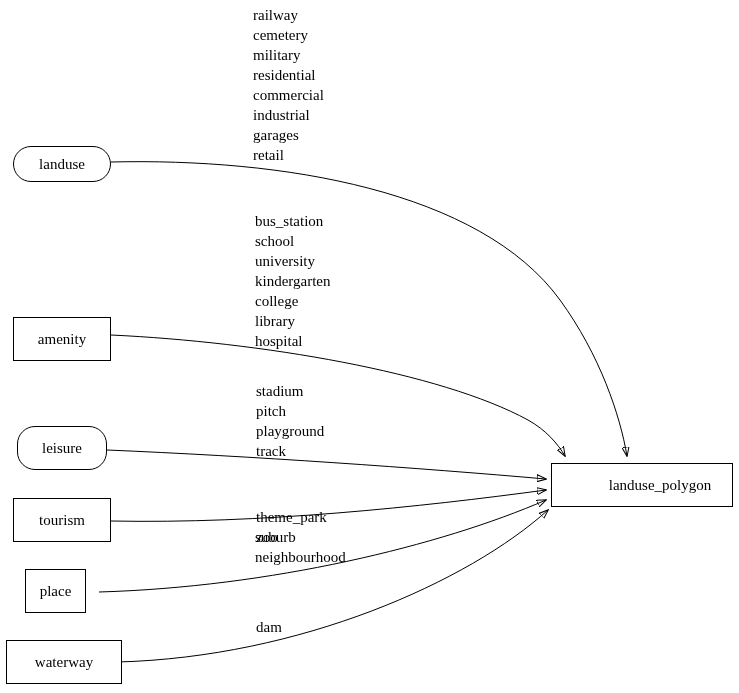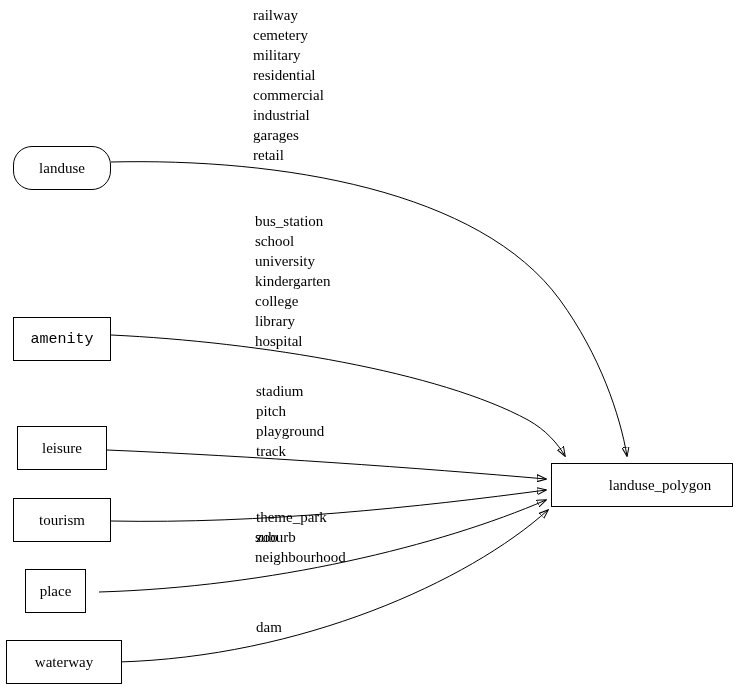--- a/index.html
+++ b/index.html
@@ -65,25 +65,25 @@
 
     <path d="M 107 450 C 250 456, 420 468, 546 479" marker-end="url(#arrowhead)"></path>
 
     <path d="M 111 521 C 260 524, 420 507, 546 490" marker-end="url(#arrowhead)"></path>
 
     <path d="M 99 592 C 270 587, 440 546, 546 500" marker-end="url(#arrowhead)"></path>
 
     <path d="M 118 662 C 300 657, 468 582, 548 510" marker-end="url(#arrowhead)"></path>
   </svg>
 
-  <div class="node" style="left:13px; top:146px; width:98px; height:44px;border-radius:19px;">landuse</div>
+  <div class="node" style="left:13px; top:146px; width:98px; height:36px;border-radius:19px;">landuse</div>
 
-  <div class="node" style="left:13px; top:317px; width:98px; height:44px;font-family:Liberation Mono, monospace;">amenity</div>
+  <div class="node" style="left:13px; top:317px; width:98px; height:44px;">amenity</div>
 
-  <div class="node" style="left:17px; top:426px; width:90px; height:44px;">leisure</div>
+  <div class="node" style="left:17px; top:426px; width:90px; height:44px;border-radius:18px;">leisure</div>
 
   <div class="node" style="left:13px; top:498px; width:98px; height:44px;">tourism</div>
 
   <div class="node" style="left:25px; top:569px; width:61px; height:44px;">place</div>
 
   <div class="node" style="left:6px; top:640px; width:116px; height:44px;">waterway</div>
 
   <div class="node" style="left:551px; top:463px; width:182px; height:44px;padding-left:36px;">landuse_polygon</div>
 
   <div class="edge-label" style="left:253px; top:5px; width:160px;">railway

